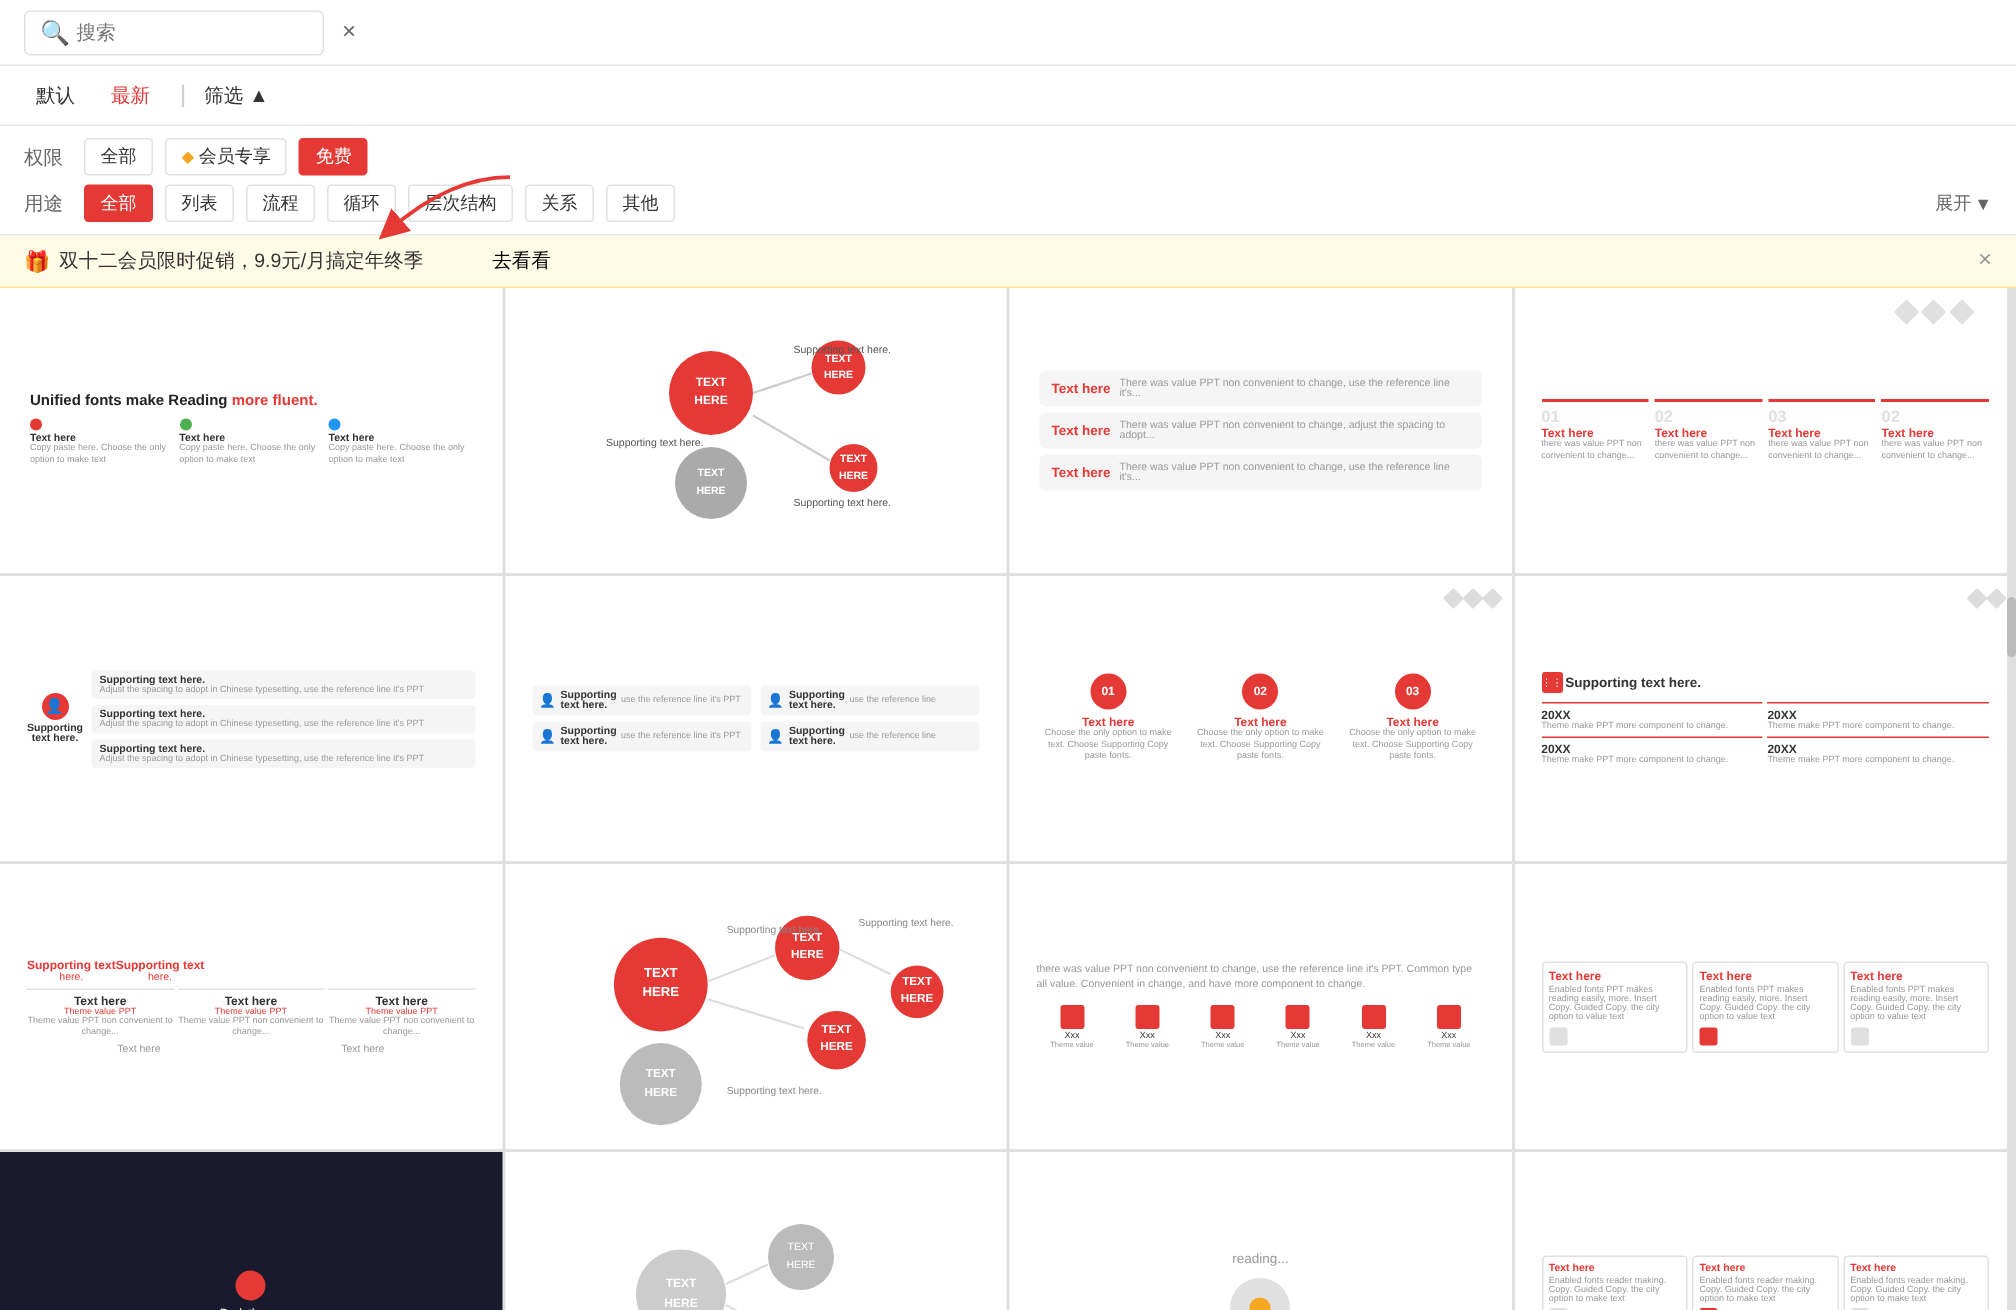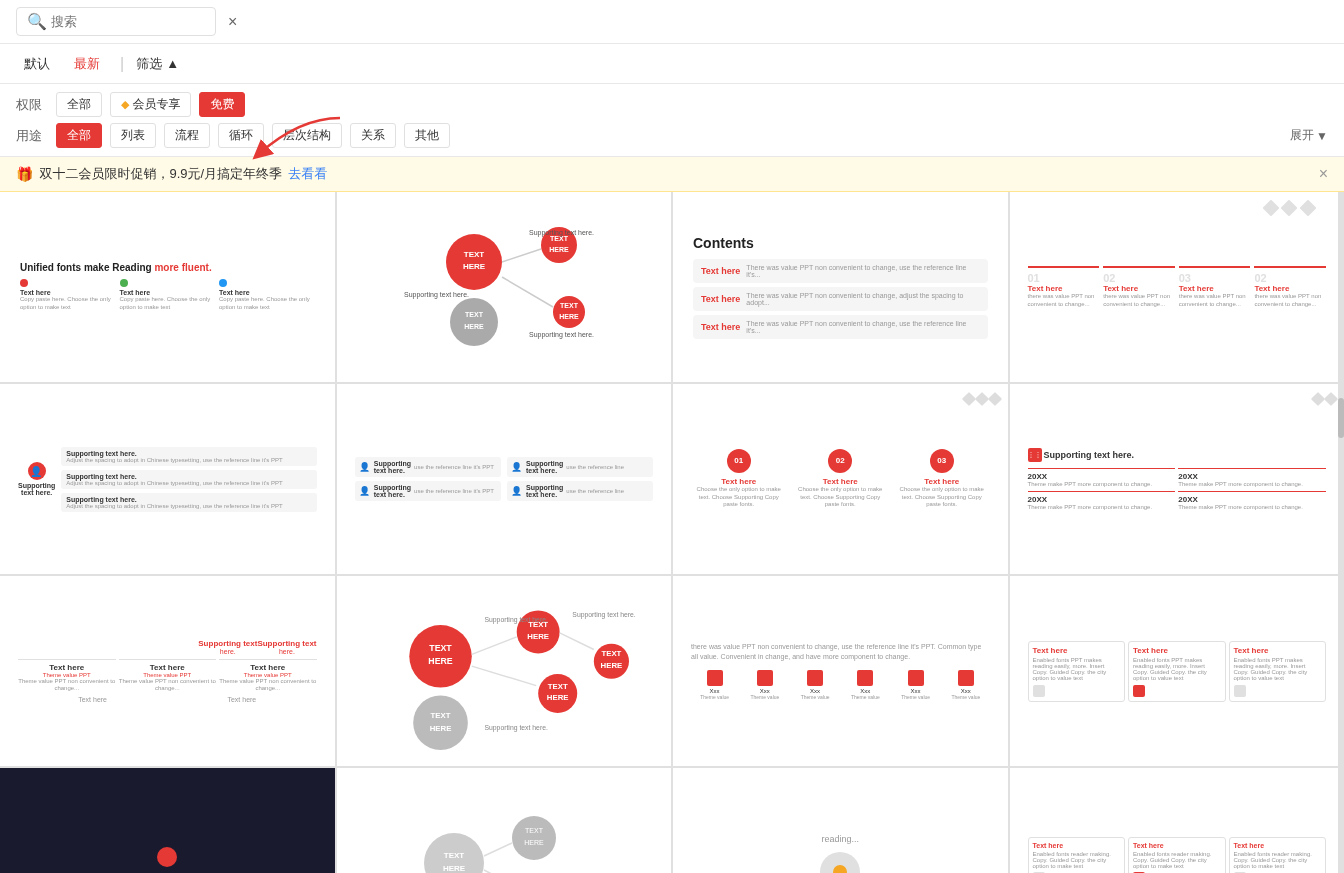--- a/index.html
+++ b/index.html
@@ -55,21 +55,21 @@
     .opt-btn.vip .vip-icon { color: #f5a623; font-size: 11px; }
     .expand-btn { margin-left: auto; font-size: 12px; color: #666; cursor: pointer; display: flex; align-items: center; gap: 2px; }
 
     
     .promo-banner {
       background: #fffbe6; border-bottom: 1px solid #ffe58f;
       padding: 8px 16px; display: flex; align-items: center; gap: 6px;
       font-size: 13px; color: #333;
     }
     .promo-icon { color: #f5a623; font-size: 14px; }
-    .promo-link { color: #3b82f6; text-decoration: none; cursor: pointer; }
+    .promo-link { color: #000000; text-decoration: none; cursor: pointer; margin-left: 40px; }
     .promo-close { margin-left: auto; cursor: pointer; color: #999; font-size: 16px; }
 
     
     .grid-container {
       display: grid;
       grid-template-columns: repeat(4, 1fr);
       gap: 2px;
       background: #e0e0e0;
       overflow-y: auto;
       height: calc(873px - 44px - 40px - 68px - 36px);
@@ -217,21 +217,20 @@
           <text x="155" y="28" fill="#555" font-size="7">Supporting text here.</text>
           <text x="155" y="130" fill="#555" font-size="7">Supporting text here.</text>
           <text x="30" y="90" fill="#555" font-size="7">Supporting text here.</text>
         </svg>
       </div>
     </div>
 
     <div class="grid-item">
       <div class="thumb-content">
         <div style="width:100%;padding:8px;">
-          <div style="font-size:14px;font-weight:bold;color:#222;margin-bottom:8px;">Contents</div>
           <div style="background:#f5f5f5;border-radius:4px;padding:5px 8px;margin-bottom:4px;display:flex;align-items:center;gap:6px;">
             <span style="color:#e53935;font-size:9px;font-weight:bold;">Text here</span>
             <span style="font-size:7px;color:#999;flex:1;">There was value PPT non convenient to change, use the reference line it's...</span>
           </div>
           <div style="background:#f5f5f5;border-radius:4px;padding:5px 8px;margin-bottom:4px;display:flex;align-items:center;gap:6px;">
             <span style="color:#e53935;font-size:9px;font-weight:bold;">Text here</span>
             <span style="font-size:7px;color:#999;flex:1;">There was value PPT non convenient to change, adjust the spacing to adopt...</span>
           </div>
           <div style="background:#f5f5f5;border-radius:4px;padding:5px 8px;display:flex;align-items:center;gap:6px;">
             <span style="color:#e53935;font-size:9px;font-weight:bold;">Text here</span>
@@ -414,21 +413,21 @@
             <div style="width:10px;height:10px;background:#ddd;transform:rotate(45deg);border-radius:1px;"></div>
             <div style="width:10px;height:10px;background:#ddd;transform:rotate(45deg);border-radius:1px;"></div>
           </div>
         </div>
       </div>
     </div>
 
     <div class="grid-item">
       <div class="thumb-content">
         <div style="width:100%;padding:6px;">
-          <div style="display:flex;justify-content:flex-end;margin-bottom:4px;">
+          <div style="display:flex;justify-content:flex-start;margin-bottom:4px;">
             <div style="text-align:center;">
               <div style="font-size:8px;font-weight:bold;color:#e53935;">Supporting text</div>
               <div style="font-size:7px;color:#e53935;">here.</div>
             </div>
             <div style="text-align:center;">
               <div style="font-size:8px;font-weight:bold;color:#e53935;">Supporting text</div>
               <div style="font-size:7px;color:#e53935;">here.</div>
             </div>
           </div>
           <div style="display:flex;gap:3px;">

